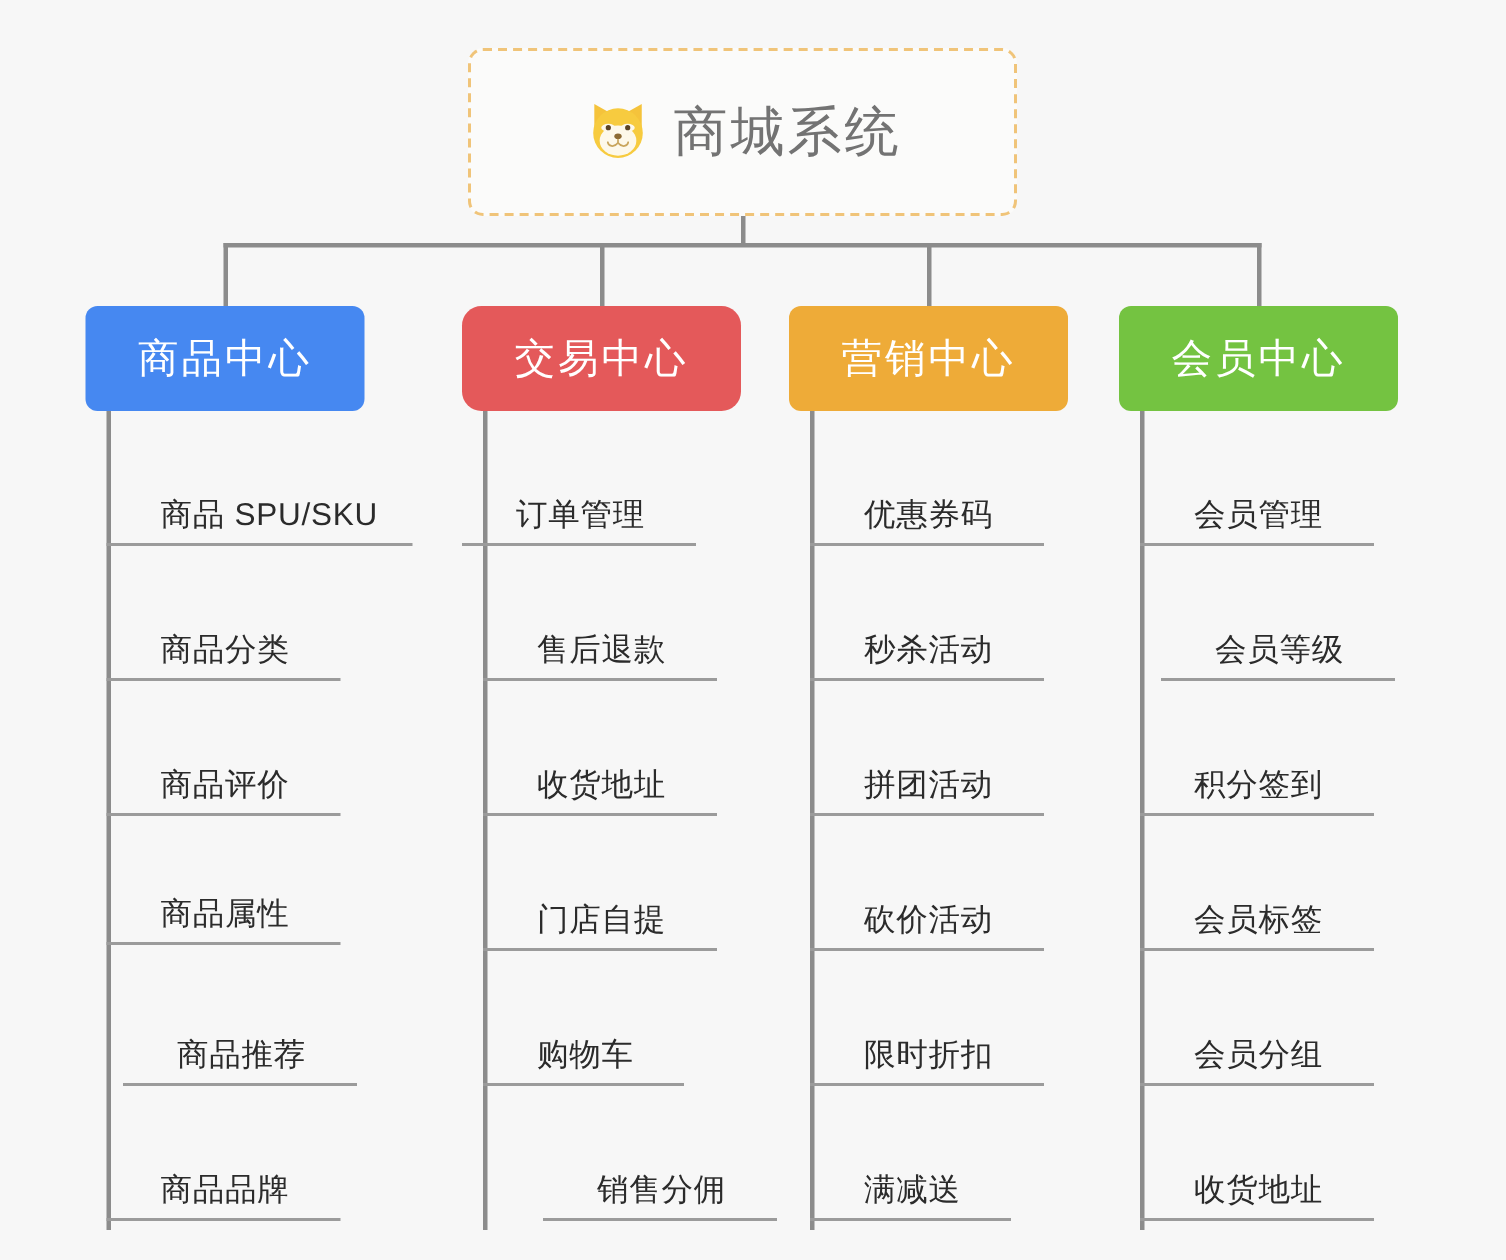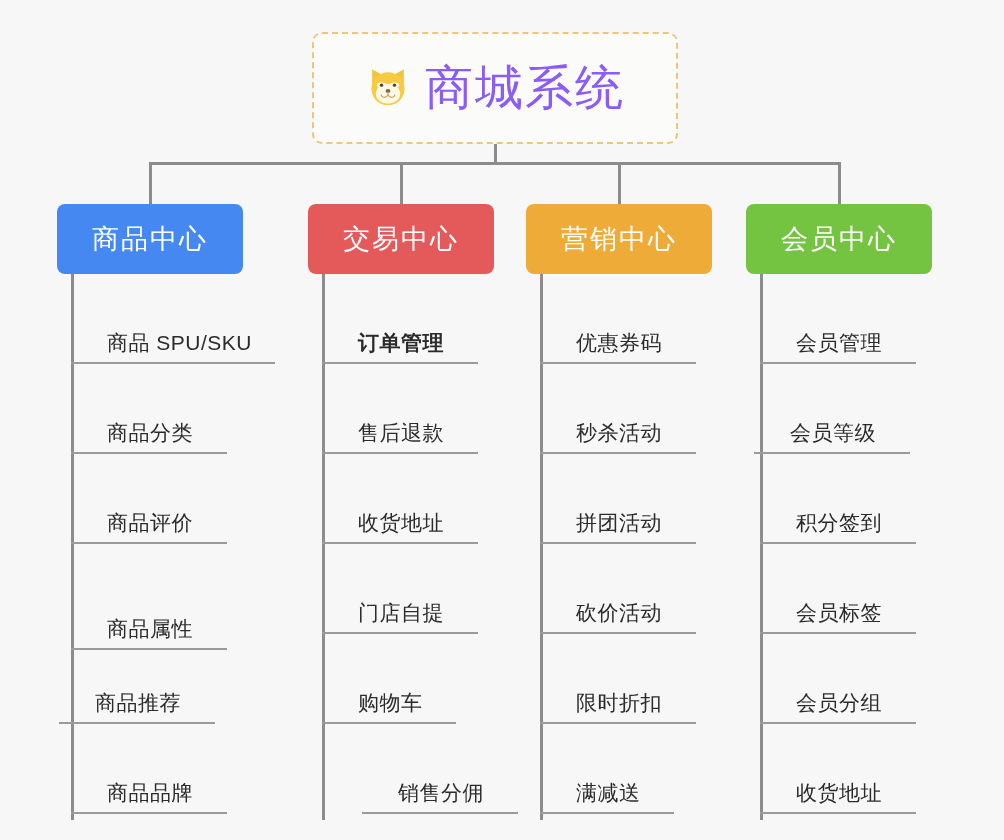--- a/index.html
+++ b/index.html
@@ -38,23 +38,23 @@
     justify-content: center;
     gap: 14px;
   }
   .root-icon {
     width: 46px;
     height: 46px;
     position: relative;
     flex: 0 0 auto;
   }
   .root-title {
-    font-size: 48px;
+    font-size: 36px;
     line-height: 1;
-    color: #8b5cf6;
+    color: #737373;
     letter-spacing: 2px;
     font-weight: 400;
     white-space: nowrap;
   }
 
   
   .conn {
     position: absolute;
     background: #8c8c8c;
   }
@@ -159,41 +159,41 @@
       <span class="leaf-underline" style="width:204px;"></span>
     </div>
     <div class="leaf" style="left:14px; top:160px; width:170px;">
       <span class="leaf-label">商品分类</span>
       <span class="leaf-underline" style="width:156px;"></span>
     </div>
     <div class="leaf" style="left:14px; top:250px; width:170px;">
       <span class="leaf-label">商品评价</span>
       <span class="leaf-underline" style="width:156px;"></span>
     </div>
-    <div class="leaf" style="left:14px; top:356px; width:170px;">
+    <div class="leaf" style="left:14px; top:336px; width:170px;">
       <span class="leaf-label">商品属性</span>
       <span class="leaf-underline" style="width:156px;"></span>
     </div>
-    <div class="leaf" style="left:2px; top:430px; width:170px;">
+    <div class="leaf" style="left:25px; top:430px; width:170px;">
       <span class="leaf-label">商品推荐</span>
       <span class="leaf-underline" style="width:156px;"></span>
     </div>
     <div class="leaf" style="left:14px; top:520px; width:170px;">
       <span class="leaf-label">商品品牌</span>
       <span class="leaf-underline" style="width:156px;"></span>
     </div>
   </div>
 
   <div class="column" style="left:308px; width:240px;">
-    <div class="cat-box" style="width:186px; background:#e4595a;">
+    <div class="cat-box" style="width:186px; background:#e4595a;border-radius:13px;">
       <span>交易中心</span>
     </div>
     <div class="trunk" style="left:14px; top:70px; height:546px;"></div>
 
-    <div class="leaf" style="left:14px; top:70px; width:170px;font-weight:bold;">
+    <div class="leaf" style="left:0; top:70px; width:170px;">
       <span class="leaf-label">订单管理</span>
       <span class="leaf-underline" style="width:156px;"></span>
     </div>
     <div class="leaf" style="left:14px; top:160px; width:170px;">
       <span class="leaf-label">售后退款</span>
       <span class="leaf-underline" style="width:156px;"></span>
     </div>
     <div class="leaf" style="left:14px; top:250px; width:170px;">
       <span class="leaf-label">收货地址</span>
       <span class="leaf-underline" style="width:156px;"></span>
@@ -247,21 +247,21 @@
   <div class="column" style="left:746px; width:240px;">
     <div class="cat-box" style="width:186px; background:#74c341;">
       <span>会员中心</span>
     </div>
     <div class="trunk" style="left:14px; top:70px; height:546px;"></div>
 
     <div class="leaf" style="left:14px; top:70px; width:170px;">
       <span class="leaf-label">会员管理</span>
       <span class="leaf-underline" style="width:156px;"></span>
     </div>
-    <div class="leaf" style="left:8px; top:160px; width:170px;">
+    <div class="leaf" style="left:28px; top:160px; width:170px;">
       <span class="leaf-label">会员等级</span>
       <span class="leaf-underline" style="width:156px;"></span>
     </div>
     <div class="leaf" style="left:14px; top:250px; width:170px;">
       <span class="leaf-label">积分签到</span>
       <span class="leaf-underline" style="width:156px;"></span>
     </div>
     <div class="leaf" style="left:14px; top:340px; width:170px;">
       <span class="leaf-label">会员标签</span>
       <span class="leaf-underline" style="width:156px;"></span>

